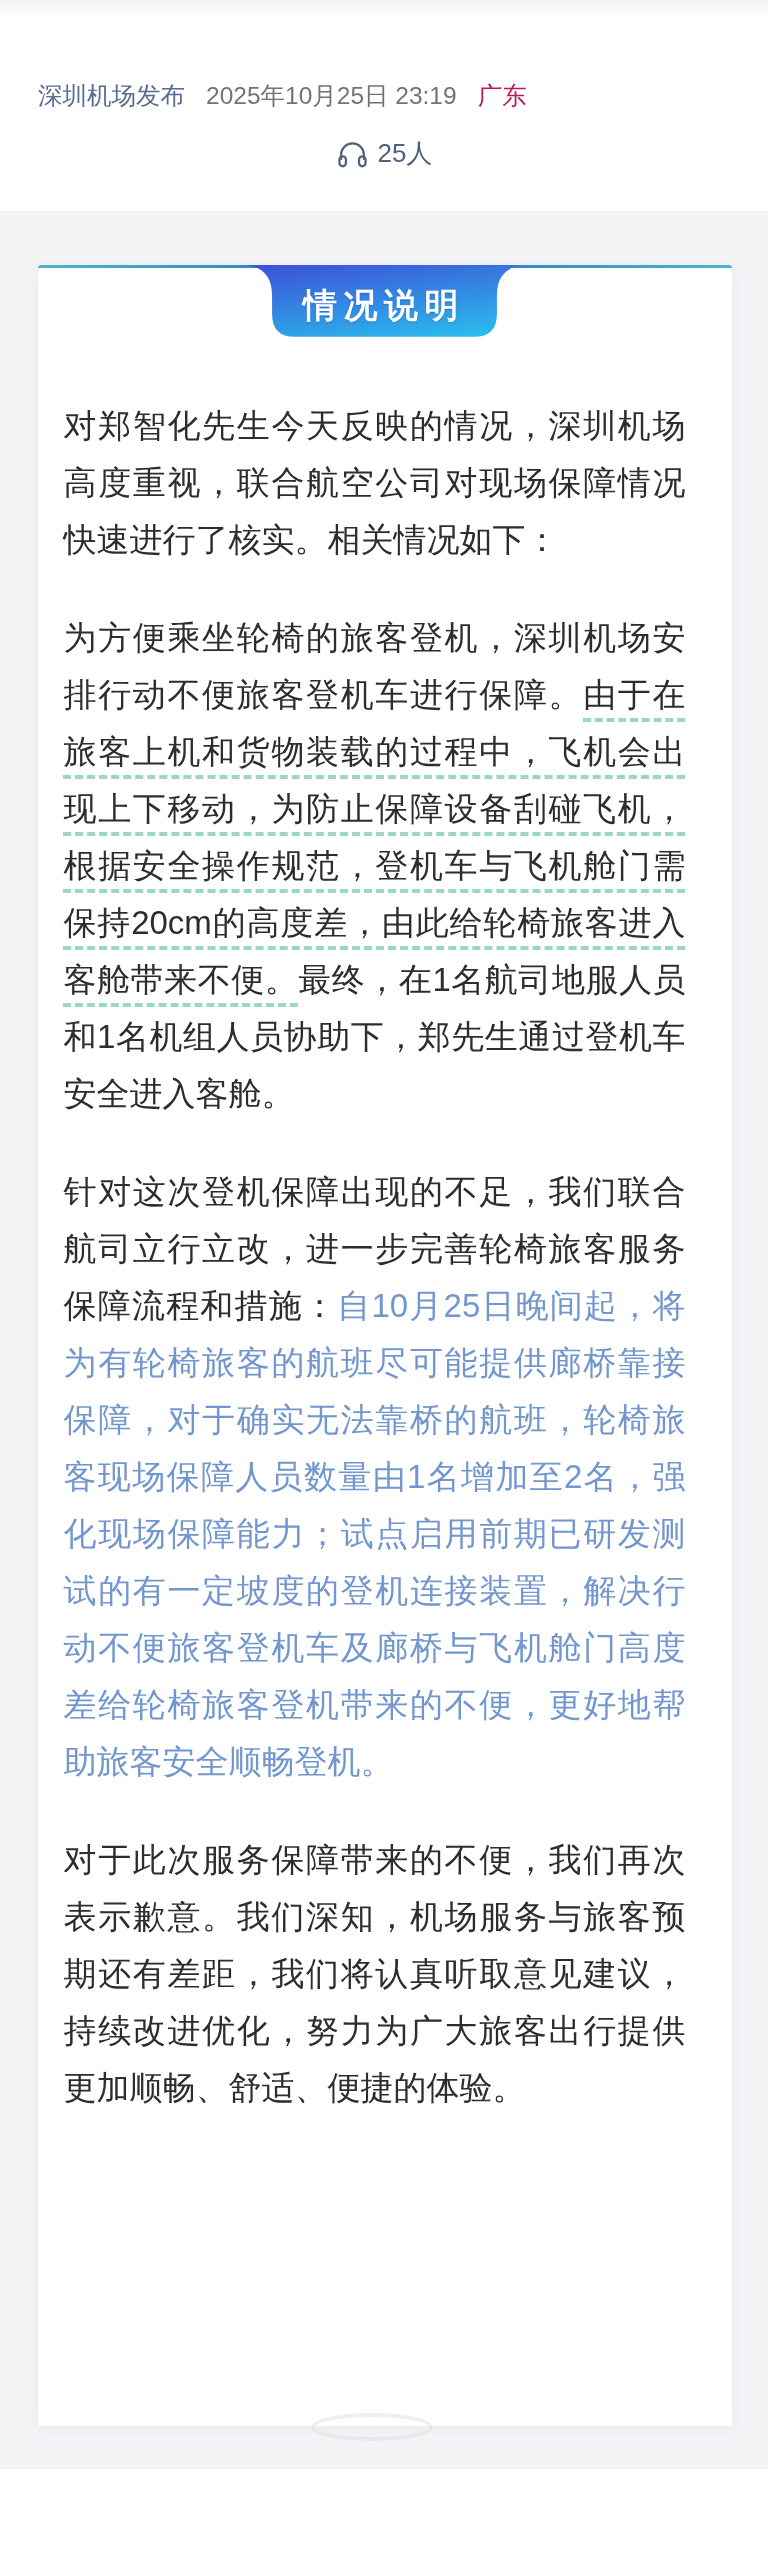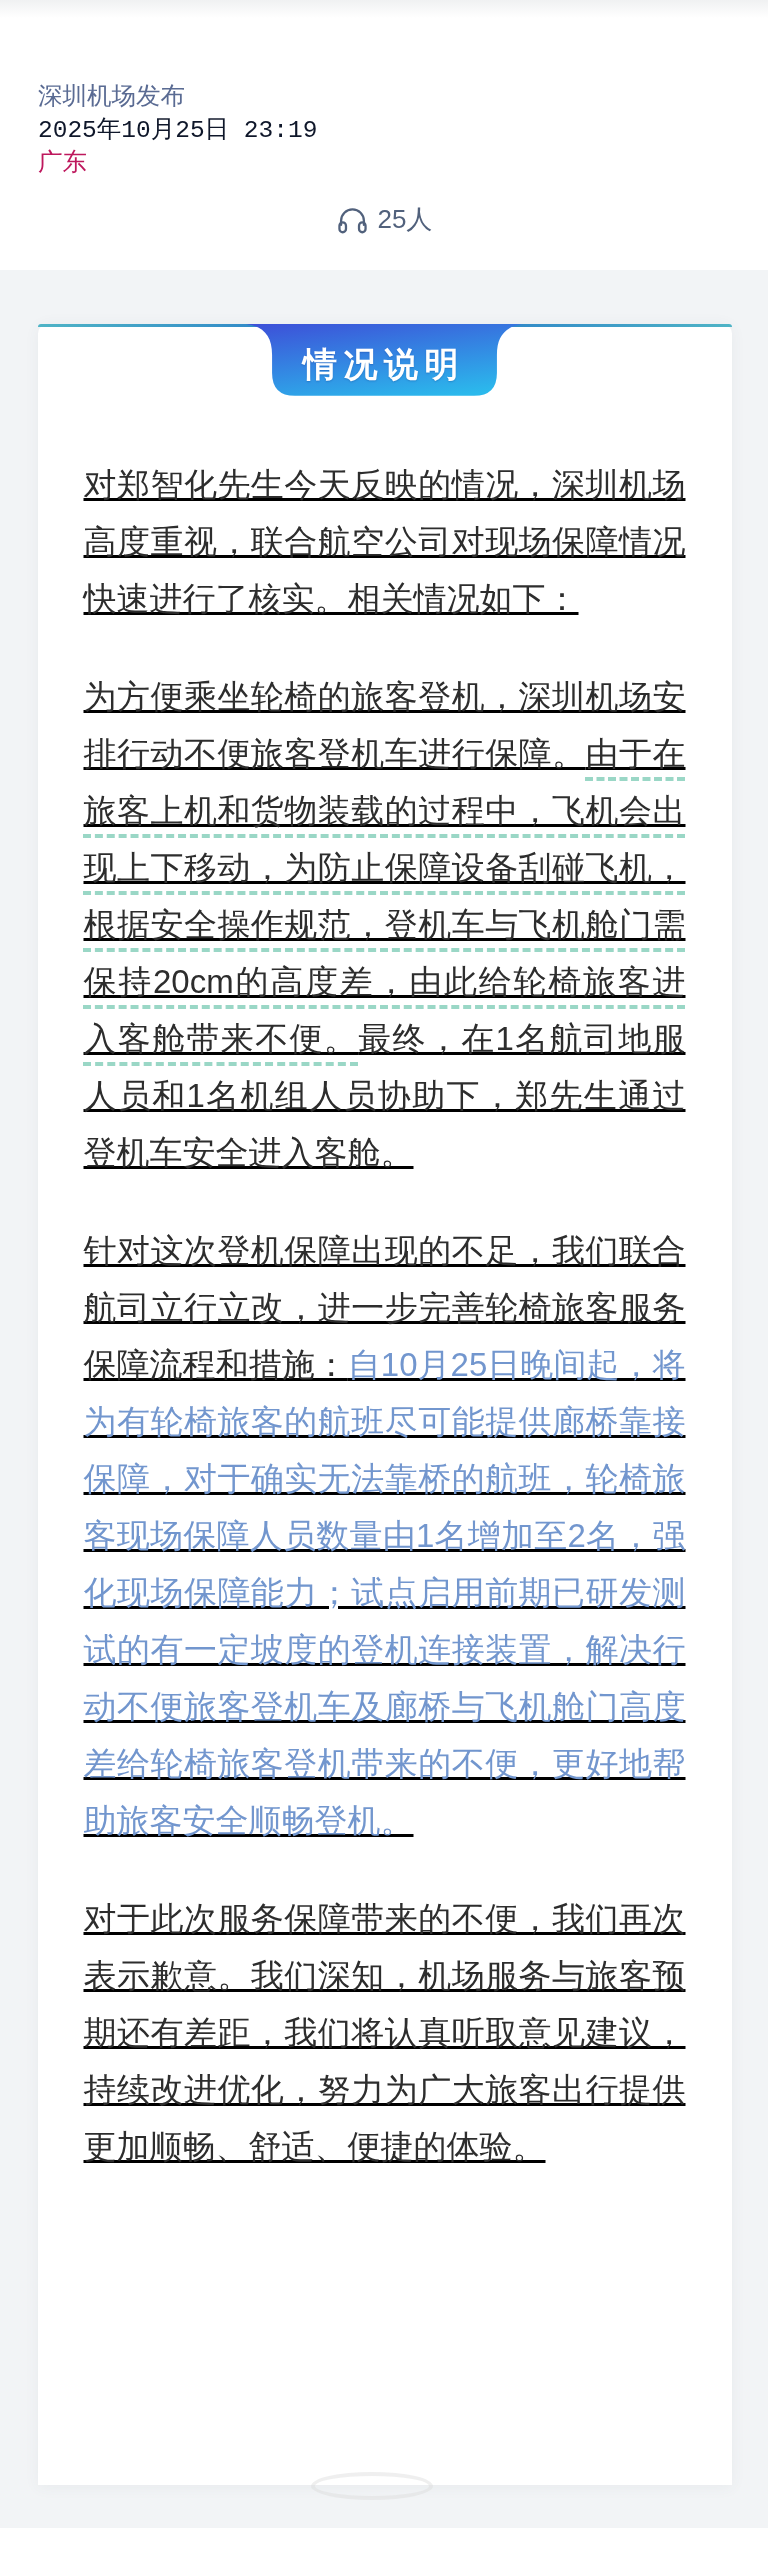--- a/index.html
+++ b/index.html
@@ -11,52 +11,51 @@
     -webkit-font-smoothing:antialiased;
   }
   .top-strip { height:18px; background:linear-gradient(180deg,#f0f1f2,#ffffff); }
 
   
   .article-header { padding:24.5px 38px 28px 38px; background:#ffffff; }
   .article-title {
     font-size:42px; line-height:62px; font-weight:700; color:#141414;
     letter-spacing:1.6px;
   }
-  .meta-row { margin-top:36px; display:flex; align-items:baseline; font-size:24.5px;flex-direction:column; }
+  .meta-row { margin-top:36px; display:flex; align-items:baseline; font-size:24.5px; }
   .account-name { color:#5a6b93; margin-right:21px; cursor:pointer; }
-  .publish-time { color:#0f172a; margin-right:14px;font-family:Liberation Mono, monospace; }
+  .publish-time { color:#737373; margin-right:21px; }
   .publish-region { color:#be185d; }
   .listen-row { margin-top:24.5px; display:flex; align-items:center; cursor:pointer;justify-content:center; }
   .listen-row svg { display:block; margin-right:9.8px; }
   .listen-count { font-size:26px; color:#51617c; }
 
   
   .page-lower { background:#f2f4f6; height:2258px; }
   .notice-card {
-    position:relative; width:694px; margin:5px auto; top:54px;
+    position:relative; width:694px; margin:12px auto; top:54px;
     height:2161px;
     background:#ffffff; border-radius:9.8px 9.8px 0 0;
     box-shadow:0 1.6px 14.7px rgba(60,80,110,0.06);
-    text-decoration:underline;
   }
   .card-topline {
     position:absolute; top:0; left:0; right:0; height:3.3px;
     background:linear-gradient(90deg,#4fb4c6 0%,#2f86c8 35%,#2f86c8 65%,#4fb4c6 100%);
     border-radius:9.8px 9.8px 0 0;
   }
   .badge-wrap { position:absolute; top:0; left:208px; width:277px; height:75px; }
   .badge-label {
     position:absolute; top:11.4px; left:26px; width:225px; height:60px;
     display:flex; align-items:center; justify-content:center;
     color:#ffffff; font-size:34px; font-weight:700; letter-spacing:6.5px;
     text-shadow:0 0.8px 1.6px rgba(0,40,120,0.25);
   }
 
   
-  .card-body { padding:132px 46px 0 46px; }
+  .card-body { padding:132px 46px 0 26px; }
   .card-body p {
     font-size:33px; line-height:57px; color:#2d2d2d;
     text-align:justify; margin-bottom:41px;
   }
   .seg-dashed {
     text-decoration:underline dashed #9ad7c6;
     text-decoration-thickness:4.1px;
     text-underline-offset:12.2px;
   }
   .seg-blue { color:#7296ce; }

